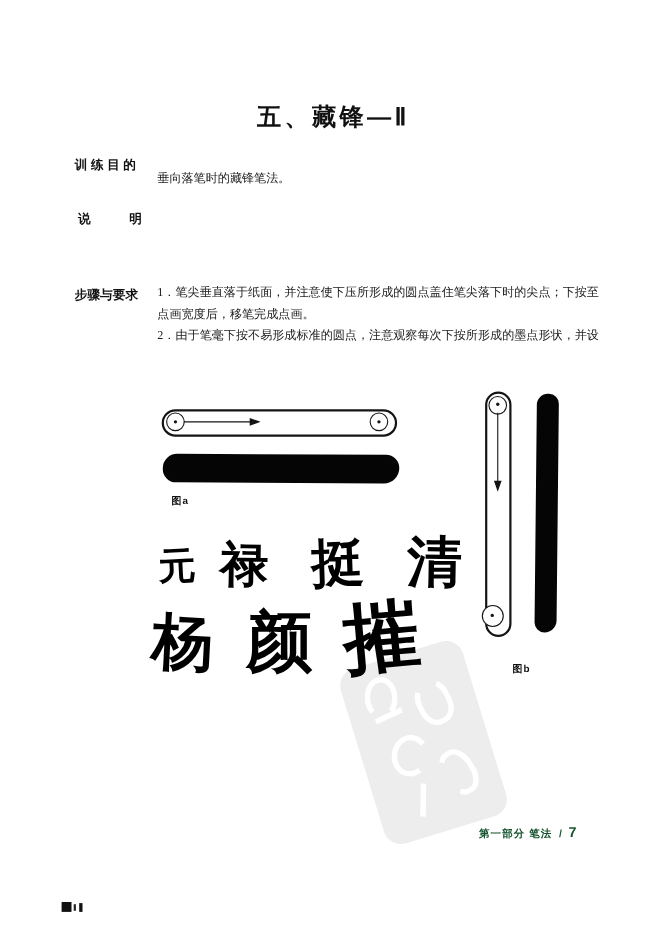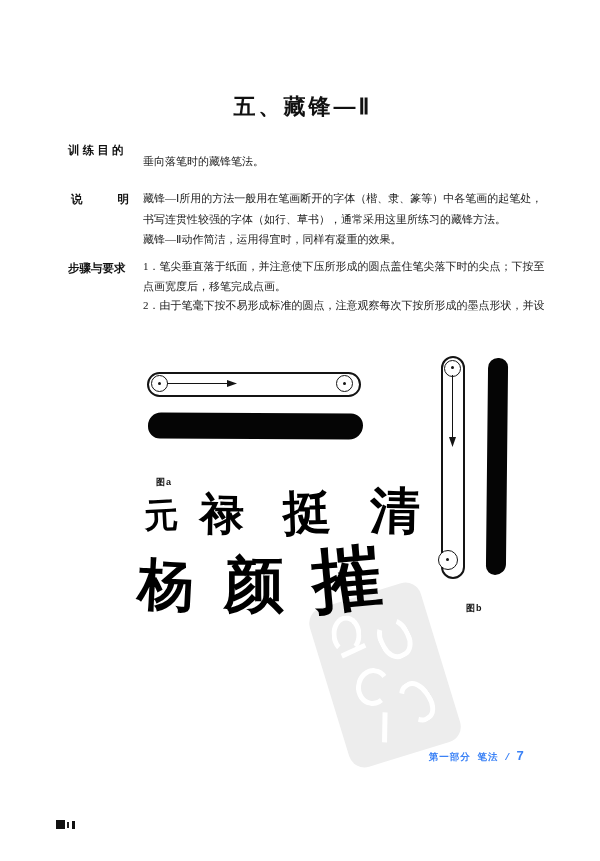--- a/index.html
+++ b/index.html
@@ -49,21 +49,21 @@
   
   .watermark{
     position:absolute;left:327px;top:592px;width:116px;height:166px;
     background:#ededed;border-radius:16px;transform:rotate(-17deg);
   }
   .seal-glyph{position:absolute;border:5px solid #fff;background:transparent;}
   .seal-bar{position:absolute;background:#fff;}
   
   .footer{
     position:absolute;right:58px;top:749px;display:flex;align-items:baseline;gap:6px;
-    font-family:Liberation Mono, monospace;font-weight:bold;color:#3b82f6;
+    font-family:Liberation Sans, sans-serif;font-weight:bold;color:#14532d;
   }
   .footer .sec{font-size:9.5px;letter-spacing:1px;white-space:pre;}
   .footer .sep{font-size:9.5px;}
   .footer .num{font-size:13px;}
   
   .artifact{position:absolute;left:56px;top:819px;width:26px;height:11px;}
   .artifact .m1{position:absolute;left:0;top:1px;width:9px;height:9px;background:#111;}
   .artifact .m2{position:absolute;left:11px;top:3px;width:2px;height:6px;background:#222;}
   .artifact .m3{position:absolute;left:16px;top:2px;width:3px;height:8px;background:#111;}
 </style>
@@ -74,44 +74,39 @@
 
   <div class="page-title">五、藏锋—Ⅱ</div>
 
   <div class="sec-label" style="left:68px;top:143px;">训 练 目 的</div>
   <div class="single-line" style="left:143px;top:154px;">垂向落笔时的藏锋笔法。</div>
 
   <div class="sec-label-split" style="left:71px;top:192px;">
     <span>说</span>
     <span>明</span>
   </div>
-  <div class="body-block lh20" style="top:188px;">
-    <div class="body-line">藏锋—Ⅰ所用的方法一般用在笔画断开的字体（楷、隶、篆等）中各笔画的起笔处，</div>
-    <div class="body-line">书写连贯性较强的字体（如行、草书），通常采用这里所练习的藏锋方法。</div>
-    <div class="body-line">藏锋—Ⅱ动作简洁，运用得宜时，同样有凝重的效果。</div>
-  </div>
 
   <div class="sec-label" style="left:68px;top:261px;">步骤与要求</div>
   <div class="body-block lh19" style="top:257px;">
     <div class="body-line">1．笔尖垂直落于纸面，并注意使下压所形成的圆点盖住笔尖落下时的尖点；下按至</div>
     <div class="body-line">点画宽度后，移笔完成点画。</div>
     <div class="body-line">2．由于笔毫下按不易形成标准的圆点，注意观察每次下按所形成的墨点形状，并设</div>
   </div>
 
   <div class="pill-outline" style="left:147px;top:372px;width:210px;height:21px;border-radius:13px;"></div>
   <div class="guide-circle" style="left:151px;top:375px;width:15px;height:15px;"></div>
   <div class="dot" style="left:158px;top:382px;"></div>
   <div class="guide-circle" style="left:336px;top:375px;width:15px;height:15px;"></div>
   <div class="dot" style="left:343px;top:382px;"></div>
   <svg class="arrow-svg" style="left:167px;top:379px;" width="70" height="9" viewBox="0 0 70 9">
     <line x1="0" y1="4.5" x2="61" y2="4.5" stroke="#141414" stroke-width="1"></line>
     <polygon points="70,4.5 60,1 60,8" fill="#141414"></polygon>
   </svg>
   <div class="solid-stroke" style="left:148px;top:413px;width:215px;height:26px;border-radius:13px 12px 14px 12px;transform:rotate(0.3deg);"></div>
-  <div class="fig-label" style="left:156px;top:476px;">图a</div>
+  <div class="fig-label" style="left:156px;top:449px;">图a</div>
 
   <div class="pill-outline" style="left:441px;top:356px;width:20px;height:219px;border-radius:12px;"></div>
   <div class="guide-circle" style="left:444px;top:360px;width:15px;height:15px;"></div>
   <div class="dot" style="left:451px;top:366px;"></div>
   <div class="guide-circle" style="left:438px;top:550px;width:18px;height:18px;"></div>
   <div class="dot" style="left:446px;top:558px;"></div>
   <svg class="arrow-svg" style="left:448px;top:375px;" width="9" height="72" viewBox="0 0 9 72">
     <line x1="4.5" y1="0" x2="4.5" y2="63" stroke="#141414" stroke-width="1"></line>
     <polygon points="4.5,72 1,62 8,62" fill="#141414"></polygon>
   </svg>

